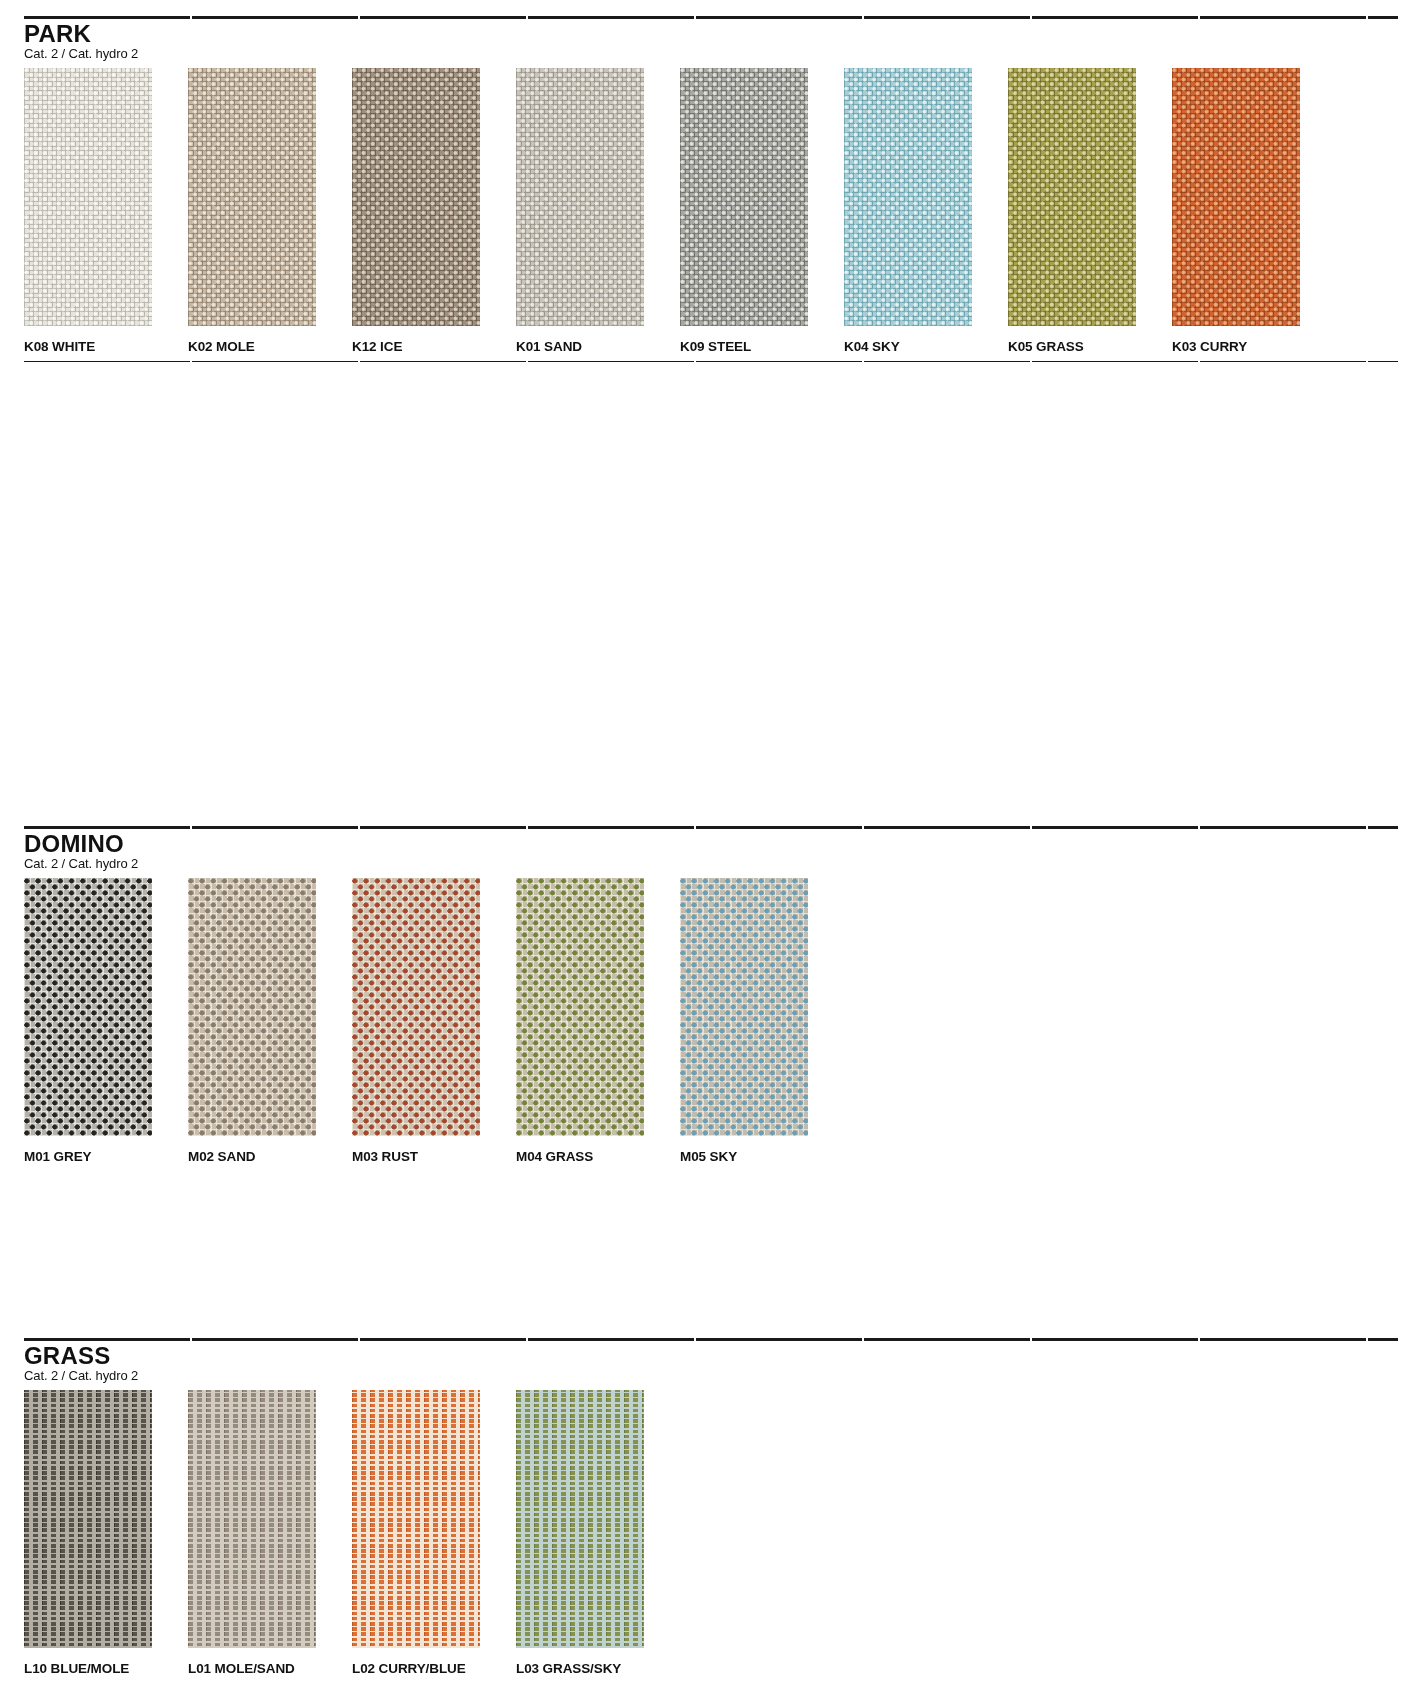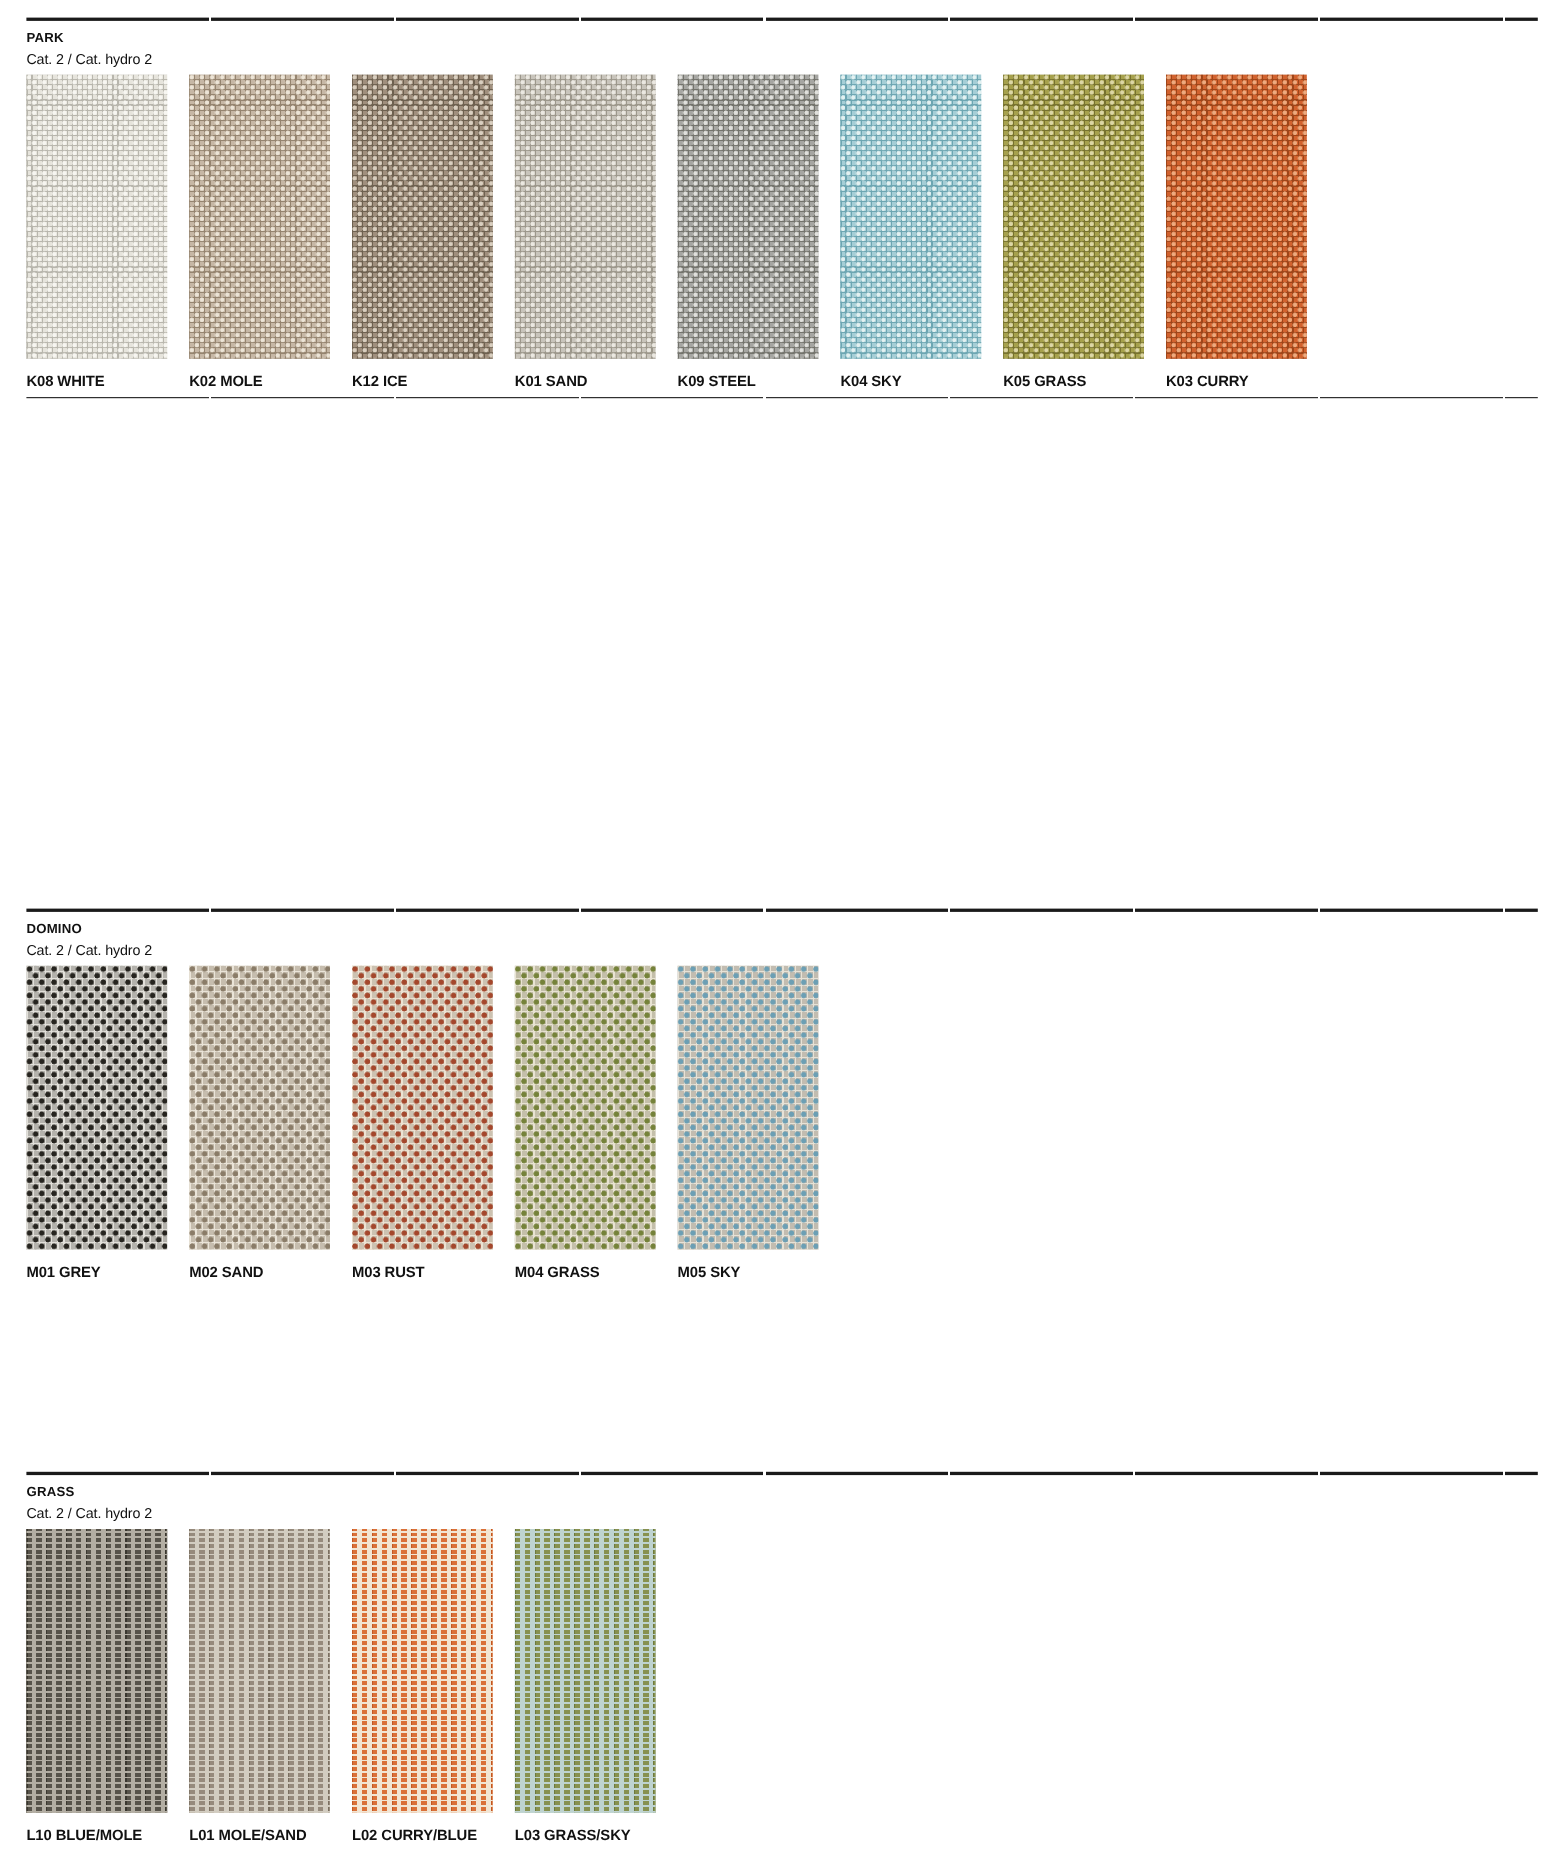--- a/index.html
+++ b/index.html
@@ -4,24 +4,24 @@
 <style>
   *{margin:0;padding:0;box-sizing:border-box}
   html,body{background:#ffffff}
   body{width:1422px;height:1698px;font-family:"Liberation Sans",sans-serif;color:#111}
   .page{position:relative;width:1422px;height:1698px;background:#fff;overflow:hidden}
   .section{position:absolute;left:24px;width:1374px}
   #section-park{top:16px}
   #section-domino{top:826px}
   #section-lane{top:1338px}
   .rule{height:3px;background:repeating-linear-gradient(90deg,#1a1a1a 0 166px,#ffffff 166px 168px)}
-  .title{margin-top:4px;font-size:12px;line-height:22px;font-weight:700;letter-spacing:.2px}
+  .title{margin-top:4px;font-size:24px;line-height:22px;font-weight:700;letter-spacing:.2px}
   .subtitle{font-size:13px;line-height:17px;font-weight:400;letter-spacing:-.1px}
   .rows{margin-top:6px}
-  .swatch-row{display:flex;gap:20px}
+  .swatch-row{display:flex;gap:36px}
   .cell{width:128px;flex:0 0 128px}
   .sw{width:128px;height:258px}
   .label{margin-top:13px;font-size:13.5px;line-height:16px;font-weight:700;white-space:nowrap;letter-spacing:-.1px}
   .row-divider{height:1px;margin-top:6px;margin-bottom:42px;background:repeating-linear-gradient(90deg,#1a1a1a 0 166px,#ffffff 166px 168px)}
 
   
   .sw.park{
     background-color:var(--c1);
     background-image:
       radial-gradient(circle at 2.3px 2.3px, var(--c2) 1.7px, transparent 2.2px),

